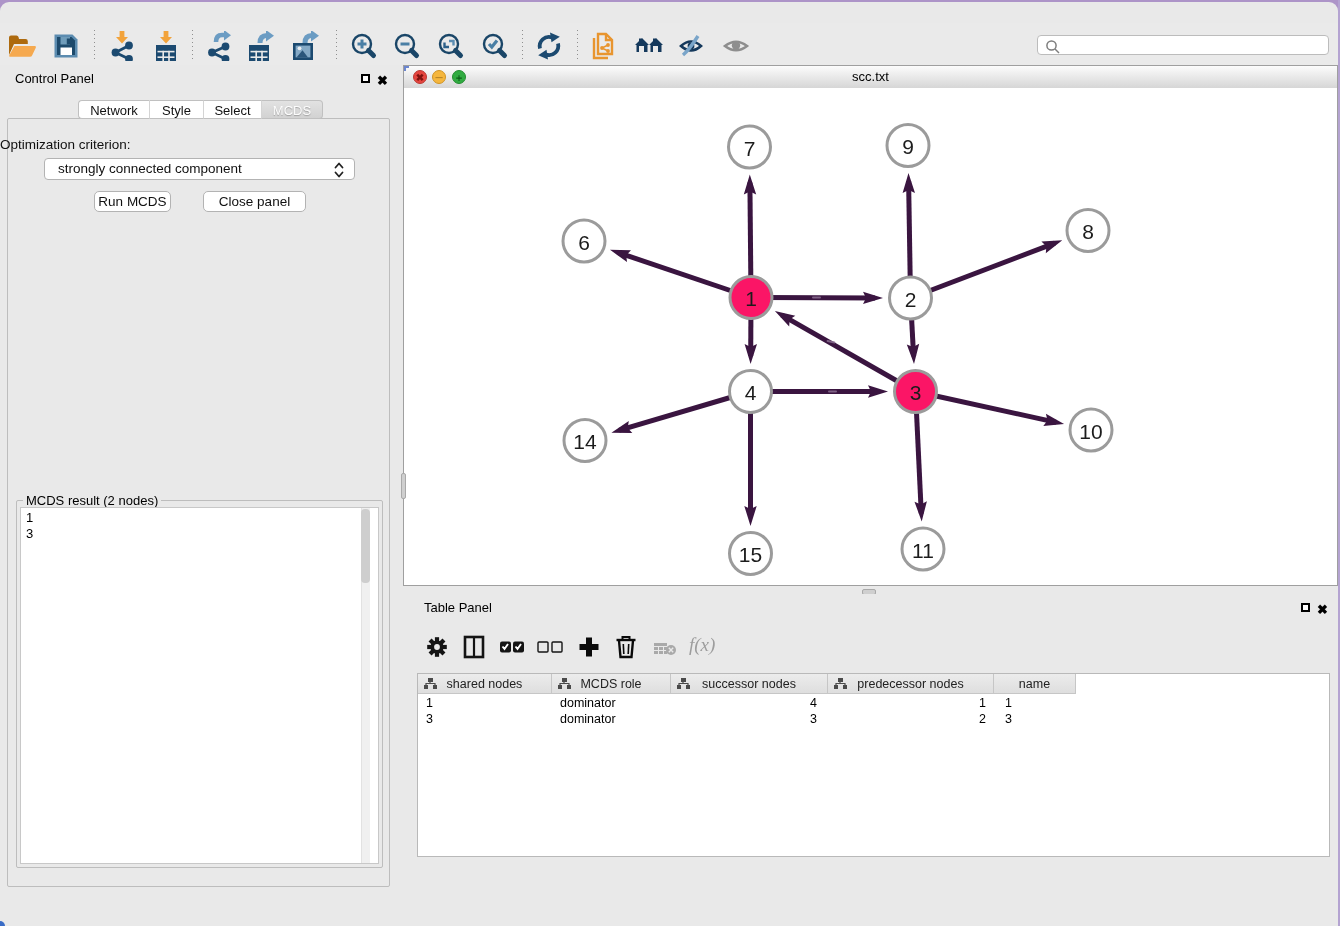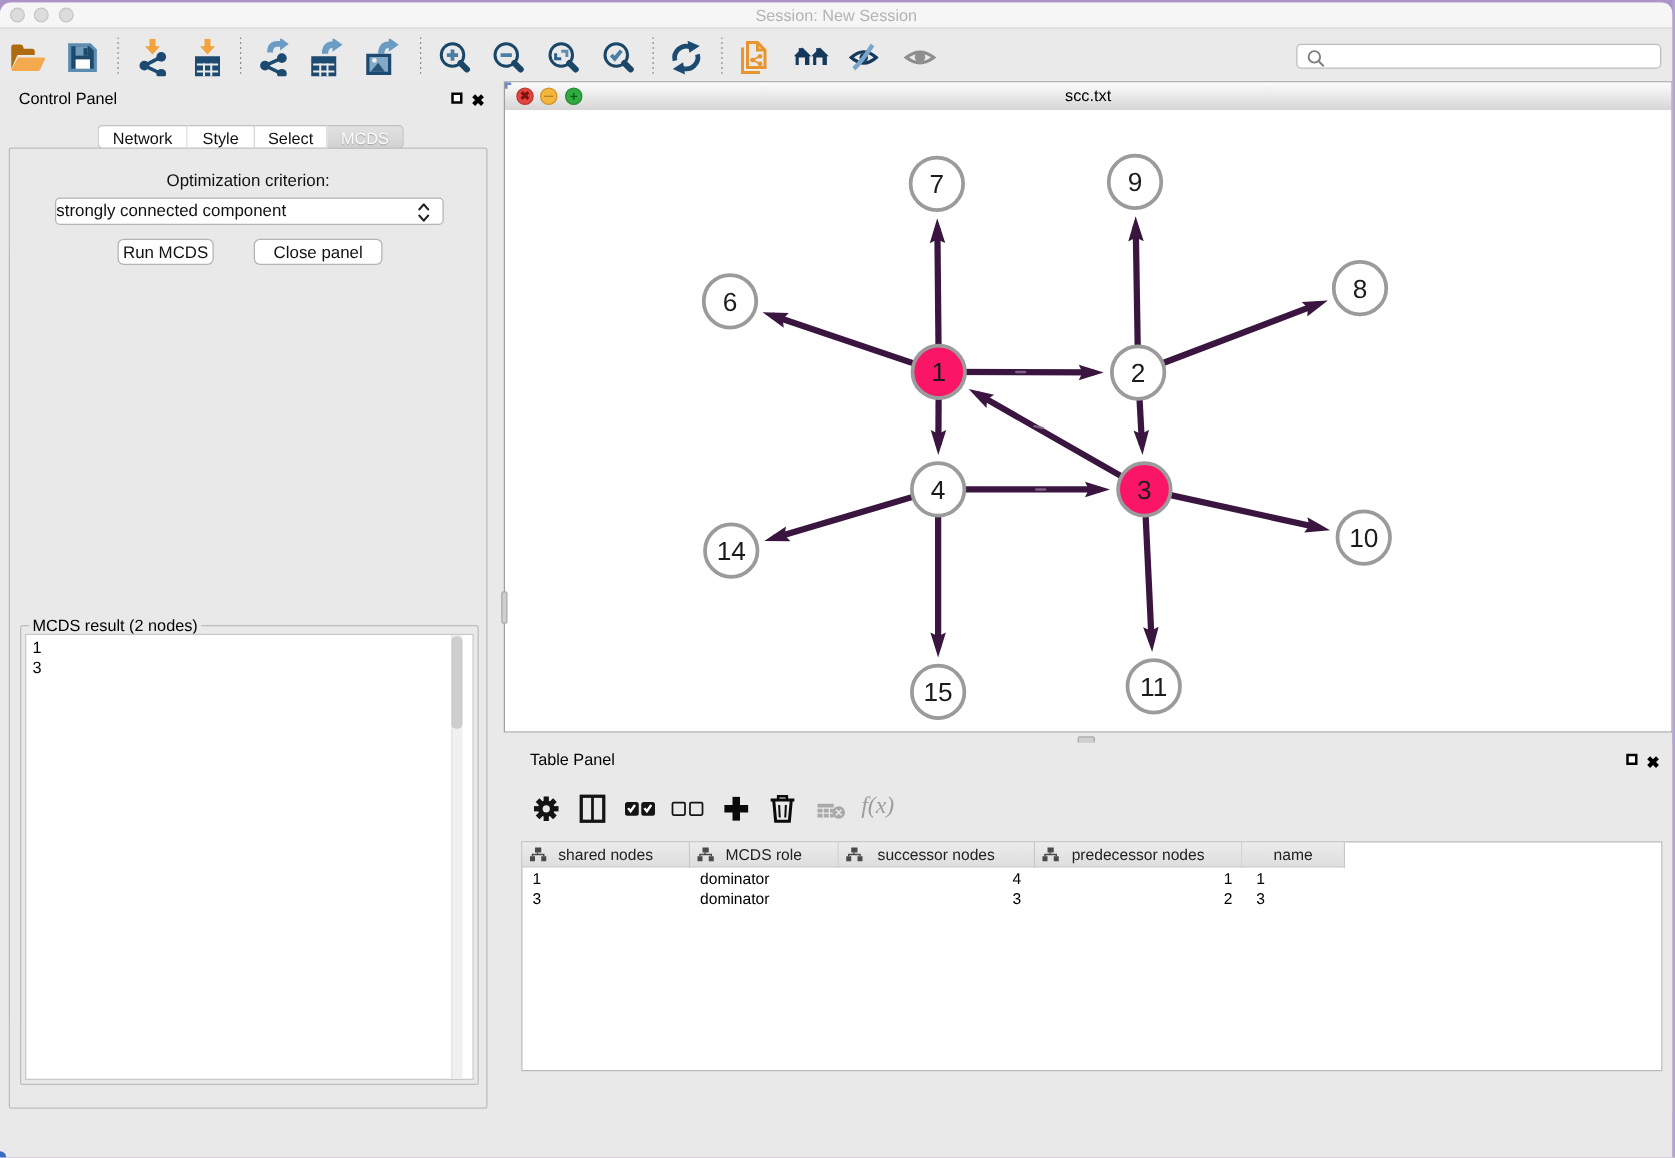--- a/index.html
+++ b/index.html
@@ -16,22 +16,22 @@
 #cp{position:absolute;left:0;top:63px;width:397px;height:825px;background:#e9e9e9}
 #cptitle{position:absolute;left:15px;top:6px;font-size:13px;color:#000}
 .dockbox{position:absolute;width:9px;height:9px;border:2px solid #000;background:#fff}
 .dockx{position:absolute;font-size:13px;font-weight:bold;color:#000;line-height:1}
 #cppane{position:absolute;left:7px;top:53px;width:383px;height:769px;border:1px solid #bdbdbd;border-radius:2px;background:#e9e9e9}
 .tabstrip{position:absolute;display:flex;height:19px;font-size:13px;line-height:19px;text-align:center}
 .tab{background:#fff;border-top:1px solid #c0c0c0;border-bottom:1px solid #c0c0c0;border-right:1px solid #d4d4d4;color:#111}
 .tab.first{border-left:1px solid #c0c0c0;border-radius:4px 0 0 4px}
 .tab.last{border-radius:0 4px 4px 0;border-right:1px solid #c0c0c0}
 .tab.sel{background:linear-gradient(#e2e2e2,#d2d2d2);color:#fdfdfd;text-shadow:0 1px 1px #9f9f9f;border-right:1px solid #c0c0c0}
-#optlabel{position:absolute;left:0;top:72px;width:100%;text-align:center;font-size:13.5px;color:#111}
-#combo{position:absolute;left:44px;top:93px;width:311px;height:22px;background:#fff;border:1px solid #b3b3b3;border-radius:4px;font-size:13.5px;line-height:20px;color:#111;}
+#optlabel{position:absolute;left:0;top:72px;width:100%;text-align:left;font-size:13.5px;color:#111}
+#combo{position:absolute;left:44px;top:93px;width:311px;height:22px;background:#fff;border:1px solid #b3b3b3;border-radius:4px;font-size:13.5px;line-height:20px;color:#111;padding-left:13px}
 .btn{position:absolute;top:126px;height:21px;background:#fff;border:1px solid #b3b3b3;border-radius:5px;font-size:13.5px;text-align:center;line-height:19px;color:#111}
 #groupbox{position:absolute;left:16px;top:435px;width:367px;height:368px;border:1px solid #bdbdbd;border-radius:2px}
 #gblabel{position:absolute;left:6px;top:-8px;background:#e9e9e9;padding:0 3px;font-size:13px;color:#000}
 #gbinner{position:absolute;left:3px;top:6px;width:359px;height:357px;background:#fff;border:1px solid #c8c8c8}
 
 #nw{position:absolute;left:403px;top:63px;width:935px;height:521px;border:1px solid #9f9f9f;background:#fff}
 #nwtitle{position:absolute;left:0;top:0;width:100%;height:23px;background:linear-gradient(#fcfcfc,#d6d6d6);border-bottom:1px solid #aeaeae;text-align:center;font-size:13px;line-height:21px;color:#000}
 .mac{position:absolute;top:3.5px;width:14px;height:14px;border-radius:50%;line-height:13px;text-align:center;font-size:10px;font-weight:bold}
 #nwcanvas{position:absolute;left:0;top:22px;width:933px;height:497px;background:#fff}
 .nlab{font-size:21px;fill:#1c1c1c;text-anchor:middle;dominant-baseline:central}
@@ -45,26 +45,20 @@
 .btabs{position:absolute;display:flex;height:19px;font-size:13.5px;line-height:19px;text-align:center}
 
 #status{position:absolute;left:0;top:888px;width:1338px;height:36px;background:#ededed;border-top:1px solid #c9c9c9}
 #memory{position:absolute;right:10px;top:7px;width:74px;height:24px;background:#f6f6f6;border:1px solid #a8a8a8;border-radius:2px;font-size:12.5px;line-height:22px;text-align:left;padding-left:24px}
 #memdot{position:absolute;left:8px;top:6px;width:11px;height:11px;border-radius:50%;background:#1d8e36}
 #listbtn{position:absolute;left:10px;top:9px;width:28px;height:20px;background:#fff;border:1px solid #b5b5b5;border-radius:2px}
 #rightedge{position:absolute;right:0;top:0;width:2px;height:926px;background:#b4a3d1}
 </style></head>
 <body>
 <div id="win">
-  <div id="titlebar">
-    <div class="tl" style="left:8px"></div>
-    <div class="tl" style="left:27px"></div>
-    <div class="tl" style="left:47px"></div>
-    <div id="title">Session: New Session</div>
-  </div>
   <div id="toolbar">
     <div class="tsep" style="left:94px"></div>
     <div class="tsep" style="left:192px"></div>
     <div class="tsep" style="left:336px"></div>
     <div class="tsep" style="left:522px"></div>
     <div class="tsep" style="left:577px"></div>
     <svg class="abs" style="left:6px;top:8px" width="770" height="30" viewBox="0 0 770 30">
 
       <g transform="translate(16,15)">
         <path d="M-13,9 L-13,-8.5 Q-13,-10.5 -11,-10.5 L-5.5,-10.5 Q-4,-10.5 -3.5,-9 L-3,-7 L3.5,-7 Q5.8,-7 5.8,-4.8 L5.8,-2 L-8,-2 Z" fill="#ad6a0e"></path>

